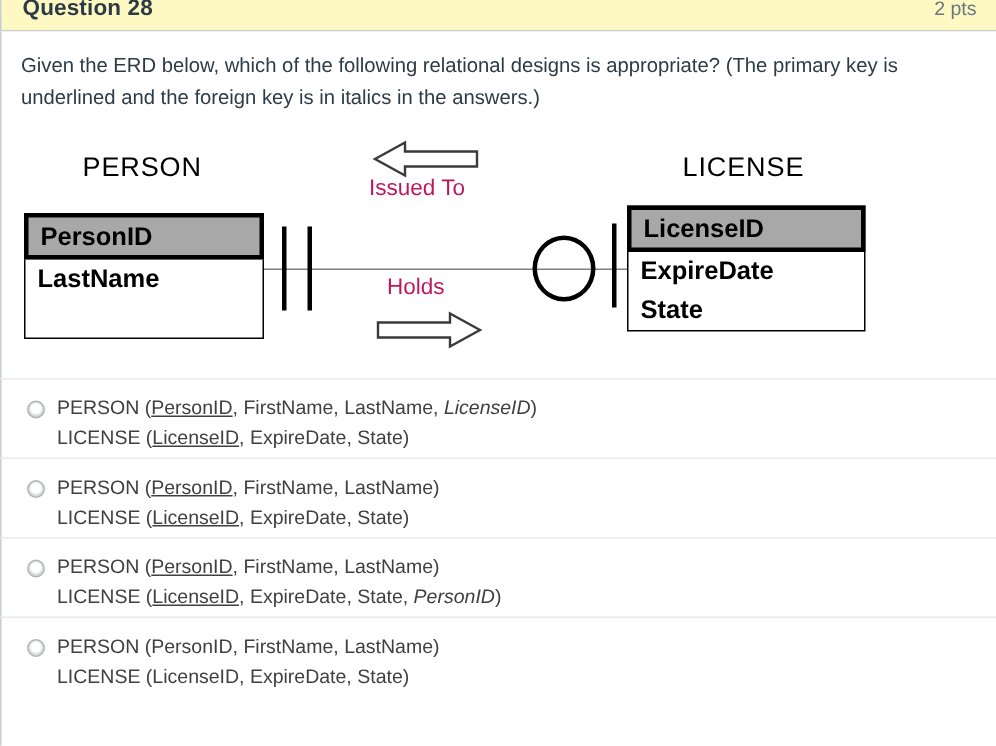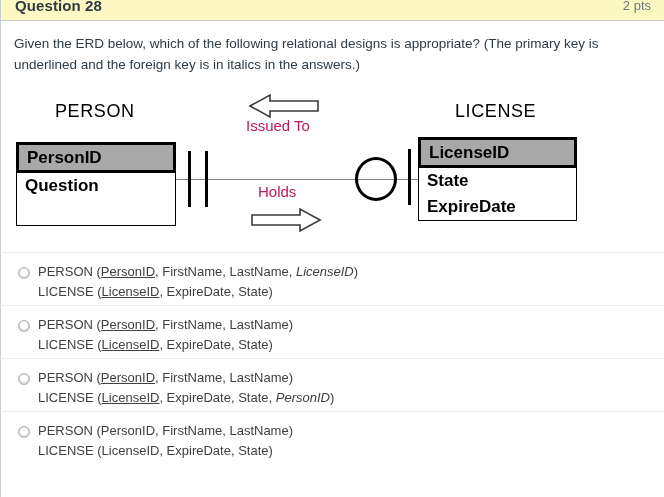--- a/index.html
+++ b/index.html
@@ -218,27 +218,27 @@
 
 <div class="prompt">Given the ERD below, which of the following relational designs is appropriate? (The primary key is underlined and the foreign key is in italics in the answers.)</div>
 
 <div class="erd">
 
   <div class="erd-title person">PERSON</div>
   <div class="erd-title license">LICENSE</div>
 
   <div class="entity person">
     <div class="pk-row">PersonID</div>
-    <div class="attr-row">Question</div>
+    <div class="attr-row">LastName</div>
   </div>
 
   <div class="entity license">
     <div class="pk-row">LicenseID</div>
+    <div class="attr-row">ExpireDate</div>
     <div class="attr-row">State</div>
-    <div class="attr-row">ExpireDate</div>
   </div>
 
   <div class="connector"></div>
 
   <div class="card-bar p1"></div>
   <div class="card-bar p2"></div>
   <div class="card-circle"></div>
   <div class="card-bar l1"></div>
 
   <div class="rel-arrow issued">

